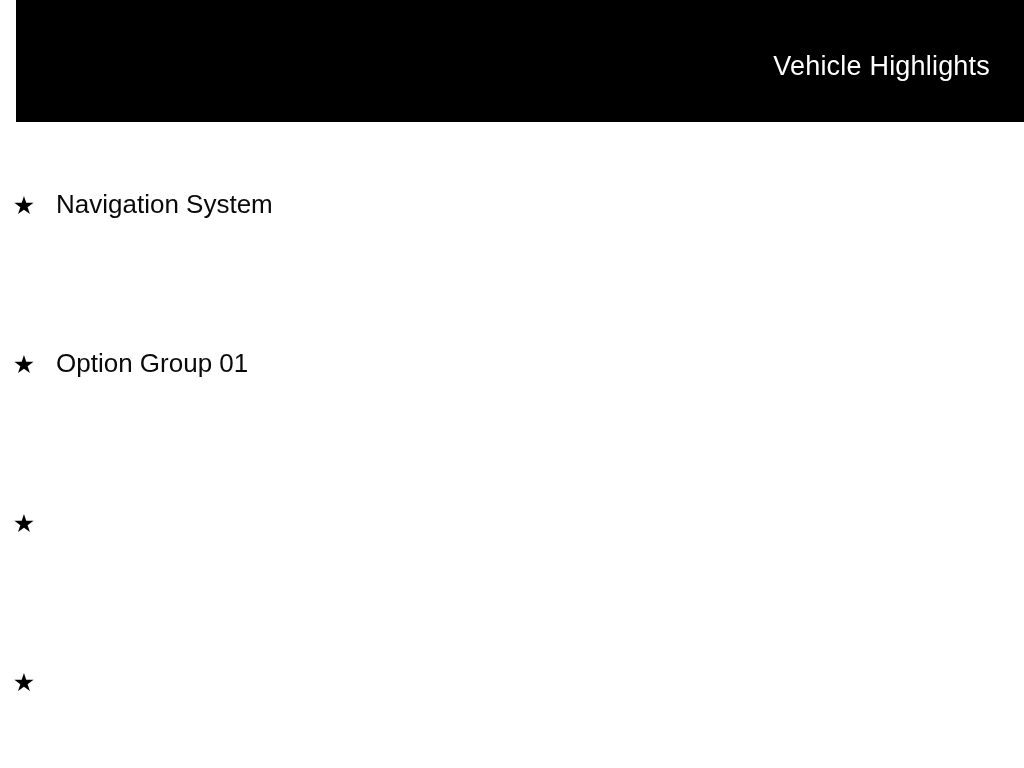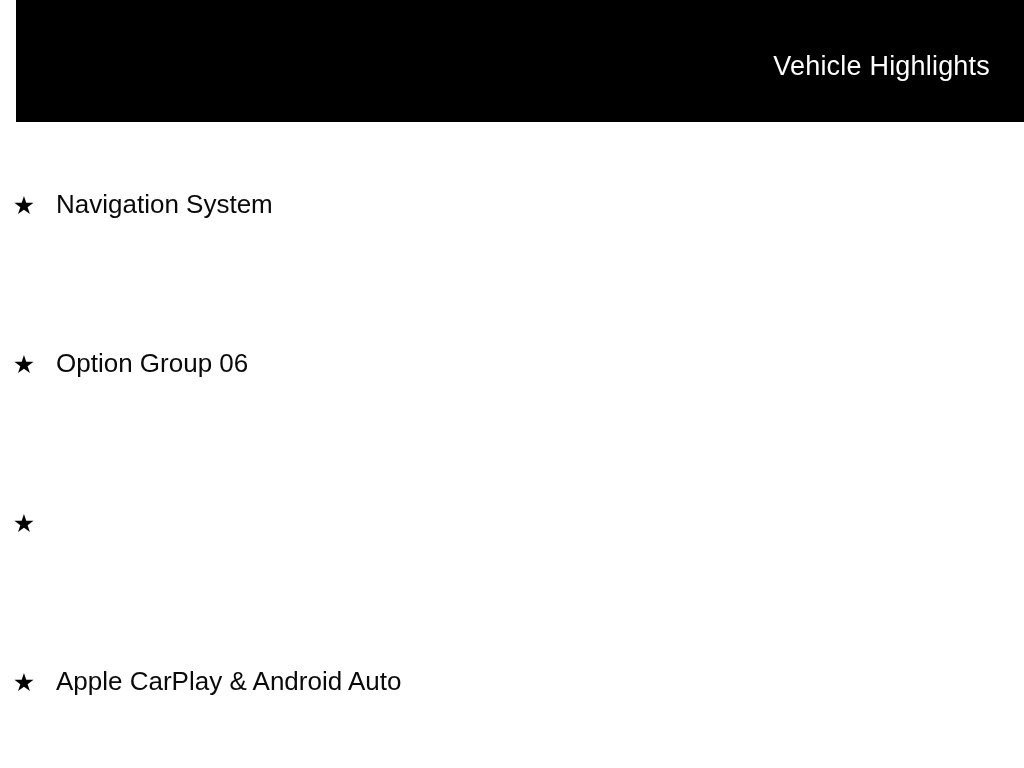--- a/index.html
+++ b/index.html
@@ -82,27 +82,26 @@
 
   <div class="highlights">
 
     <div class="highlight-item">
       <span class="bullet">★</span>
       <span class="label">Navigation System</span>
     </div>
 
     <div class="highlight-item">
       <span class="bullet">★</span>
-      <span class="label">Option Group 06</span>
+      <span class="label">Option Group 01</span>
     </div>
 
     <div class="highlight-item">
       <span class="bullet">★</span>
     </div>
 
     <div class="highlight-item">
       <span class="bullet">★</span>
-      <span class="label">Apple CarPlay &amp; Android Auto</span>
     </div>
 
   </div>
 
 </div>
 
 </body></html>

